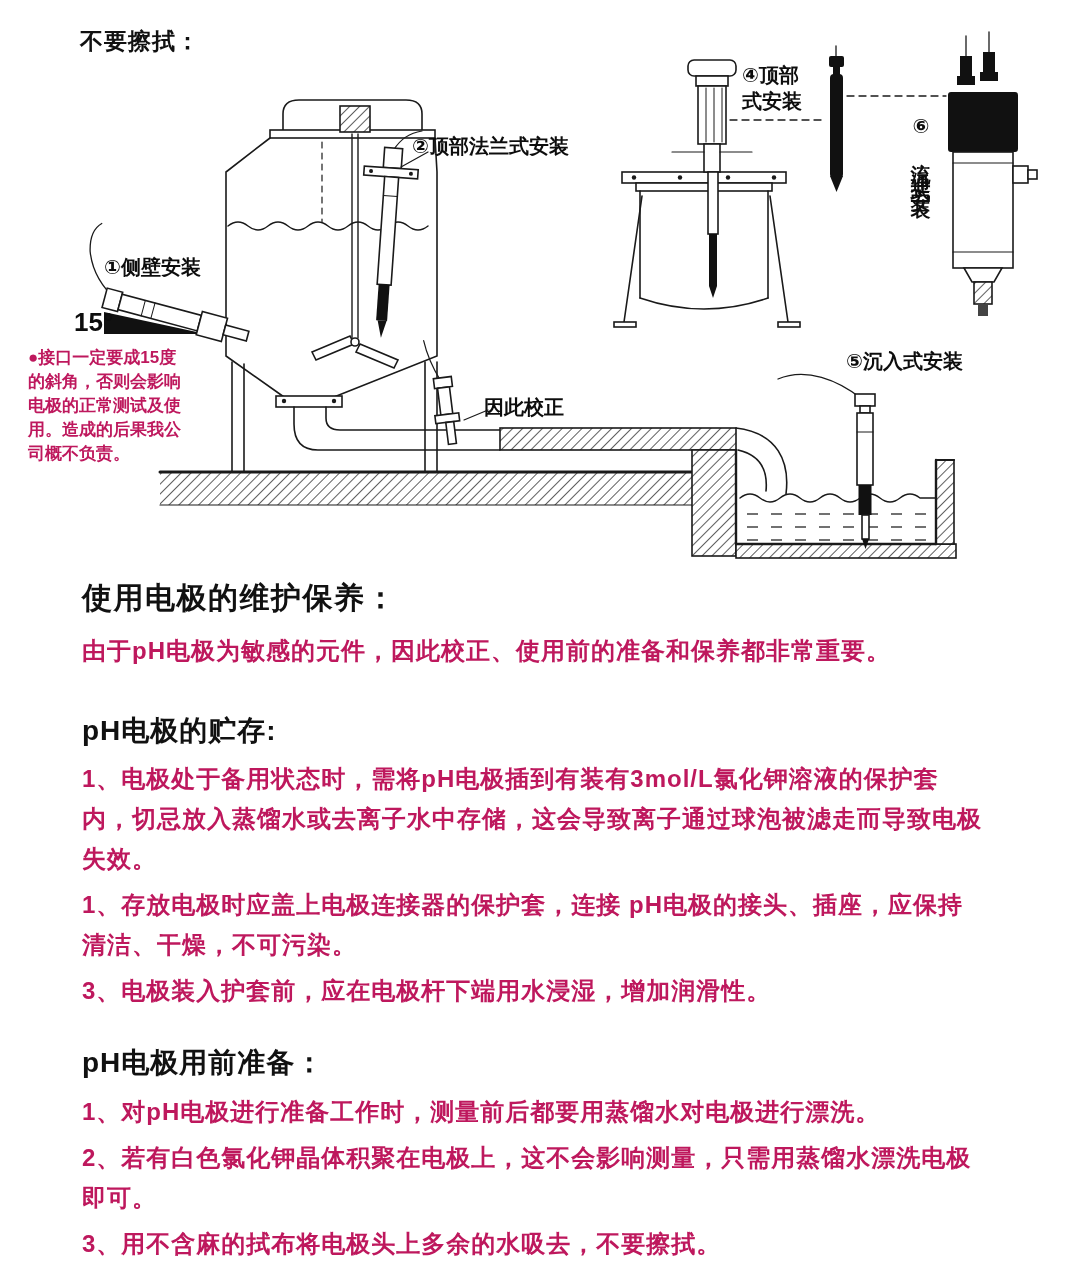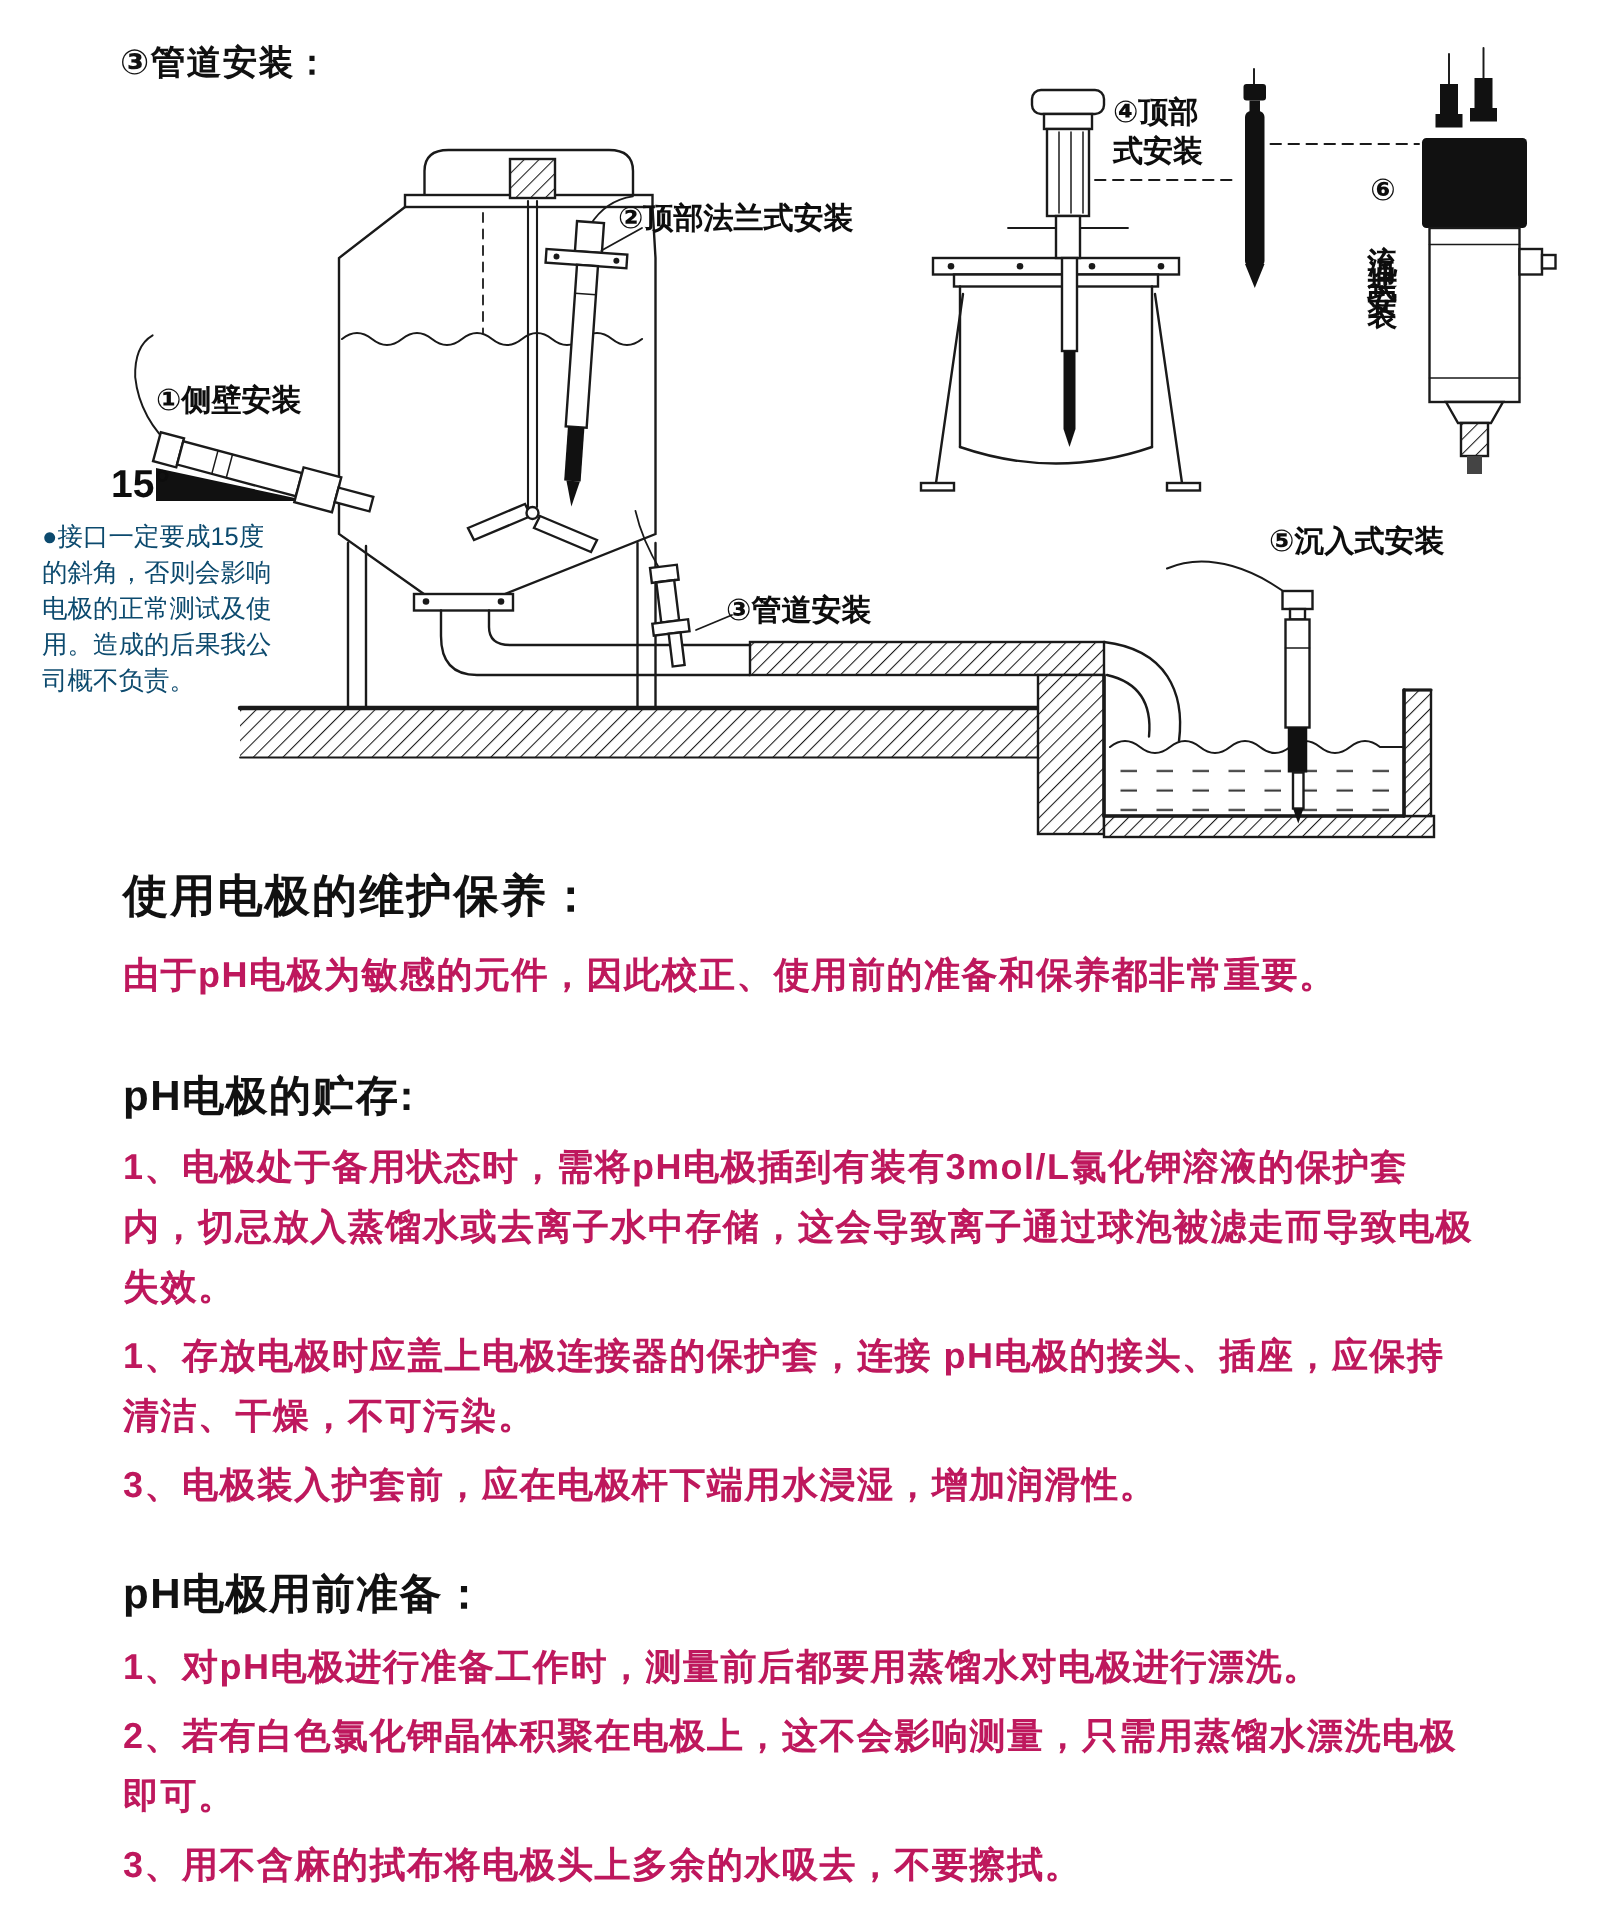--- a/index.html
+++ b/index.html
@@ -26,21 +26,21 @@
   .lbl-pipe      { left:484px; top:394px; }
   .lbl-topmount  { left:742px; top:62px; width:70px; white-space:normal; }
   .lbl-immersion { left:846px; top:348px; }
   .lbl-flow {
     left:908px; top:114px;
     writing-mode:vertical-rl; text-orientation:upright;
     letter-spacing:9px; white-space:normal;
   }
   .note-block {
     position:absolute; left:28px; top:346px; width:160px;
-    font-size:17px; line-height:24px; font-weight:400; color:#0c4a6e;
+    font-size:17px; line-height:24px; font-weight:700; color:#be185d;
   }
   .content {
     position:absolute; left:82px; top:578px; width:900px;
   }
   .h-main {
     font-size:30px; font-weight:700; line-height:1.3;
     letter-spacing:1.5px; margin-bottom:14px;
   }
   .h-sub {
     font-size:28px; font-weight:700; line-height:1.3;
@@ -51,21 +51,21 @@
     font-size:24px; font-weight:600; line-height:40px;
     letter-spacing:1px; color:#be185d;
   }
   .intro { margin-bottom:42px; }
   .item  { margin-bottom:6px; }
   svg { display:block; }
 </style>
 </head>
 <body>
 
-<div class="page-title">③管道安装：</div>
+<div class="page-title">不要擦拭：</div>
 
 <svg class="abs" style="left:0;top:0" width="1080" height="575" viewBox="0 0 1080 575">
   <defs>
     <pattern id="hatch" width="7" height="7" patternUnits="userSpaceOnUse" patternTransform="rotate(45)">
       <rect width="7" height="7" fill="#fff"></rect>
       <line x1="0" y1="0" x2="0" y2="7" stroke="#1a1a1a" stroke-width="1.4"></line>
     </pattern>
     <pattern id="wdash" width="24" height="13" patternUnits="userSpaceOnUse">
       <line x1="3" y1="7" x2="14" y2="7" stroke="#333" stroke-width="1.4"></line>
     </pattern>
@@ -227,21 +227,21 @@
       <rect x="974" y="282" width="18" height="22" fill="url(#hatch)"></rect>
       <rect x="978" y="304" width="10" height="12" fill="#444" stroke="none"></rect>
     </g>
 
   </g>
 </svg>
 
 <div class="diagram-label lbl-side">①侧壁安装</div>
 <div class="diagram-label lbl-angle">15°</div>
 <div class="diagram-label lbl-topflange">②顶部法兰式安装</div>
-<div class="diagram-label lbl-pipe">③管道安装</div>
+<div class="diagram-label lbl-pipe">因此校正</div>
 <div class="diagram-label lbl-topmount">④顶部式安装</div>
 <div class="diagram-label lbl-immersion">⑤沉入式安装</div>
 <div class="diagram-label lbl-flow">⑥流通式安装</div>
 <div class="note-block">●接口一定要成15度的斜角，否则会影响电极的正常测试及使用。造成的后果我公司概不负责。</div>
 
 <main class="content">
 
   <h2 class="h-main">使用电极的维护保养：</h2>
   <p class="body-text intro">由于pH电极为敏感的元件，因此校正、使用前的准备和保养都非常重要。</p>
 

